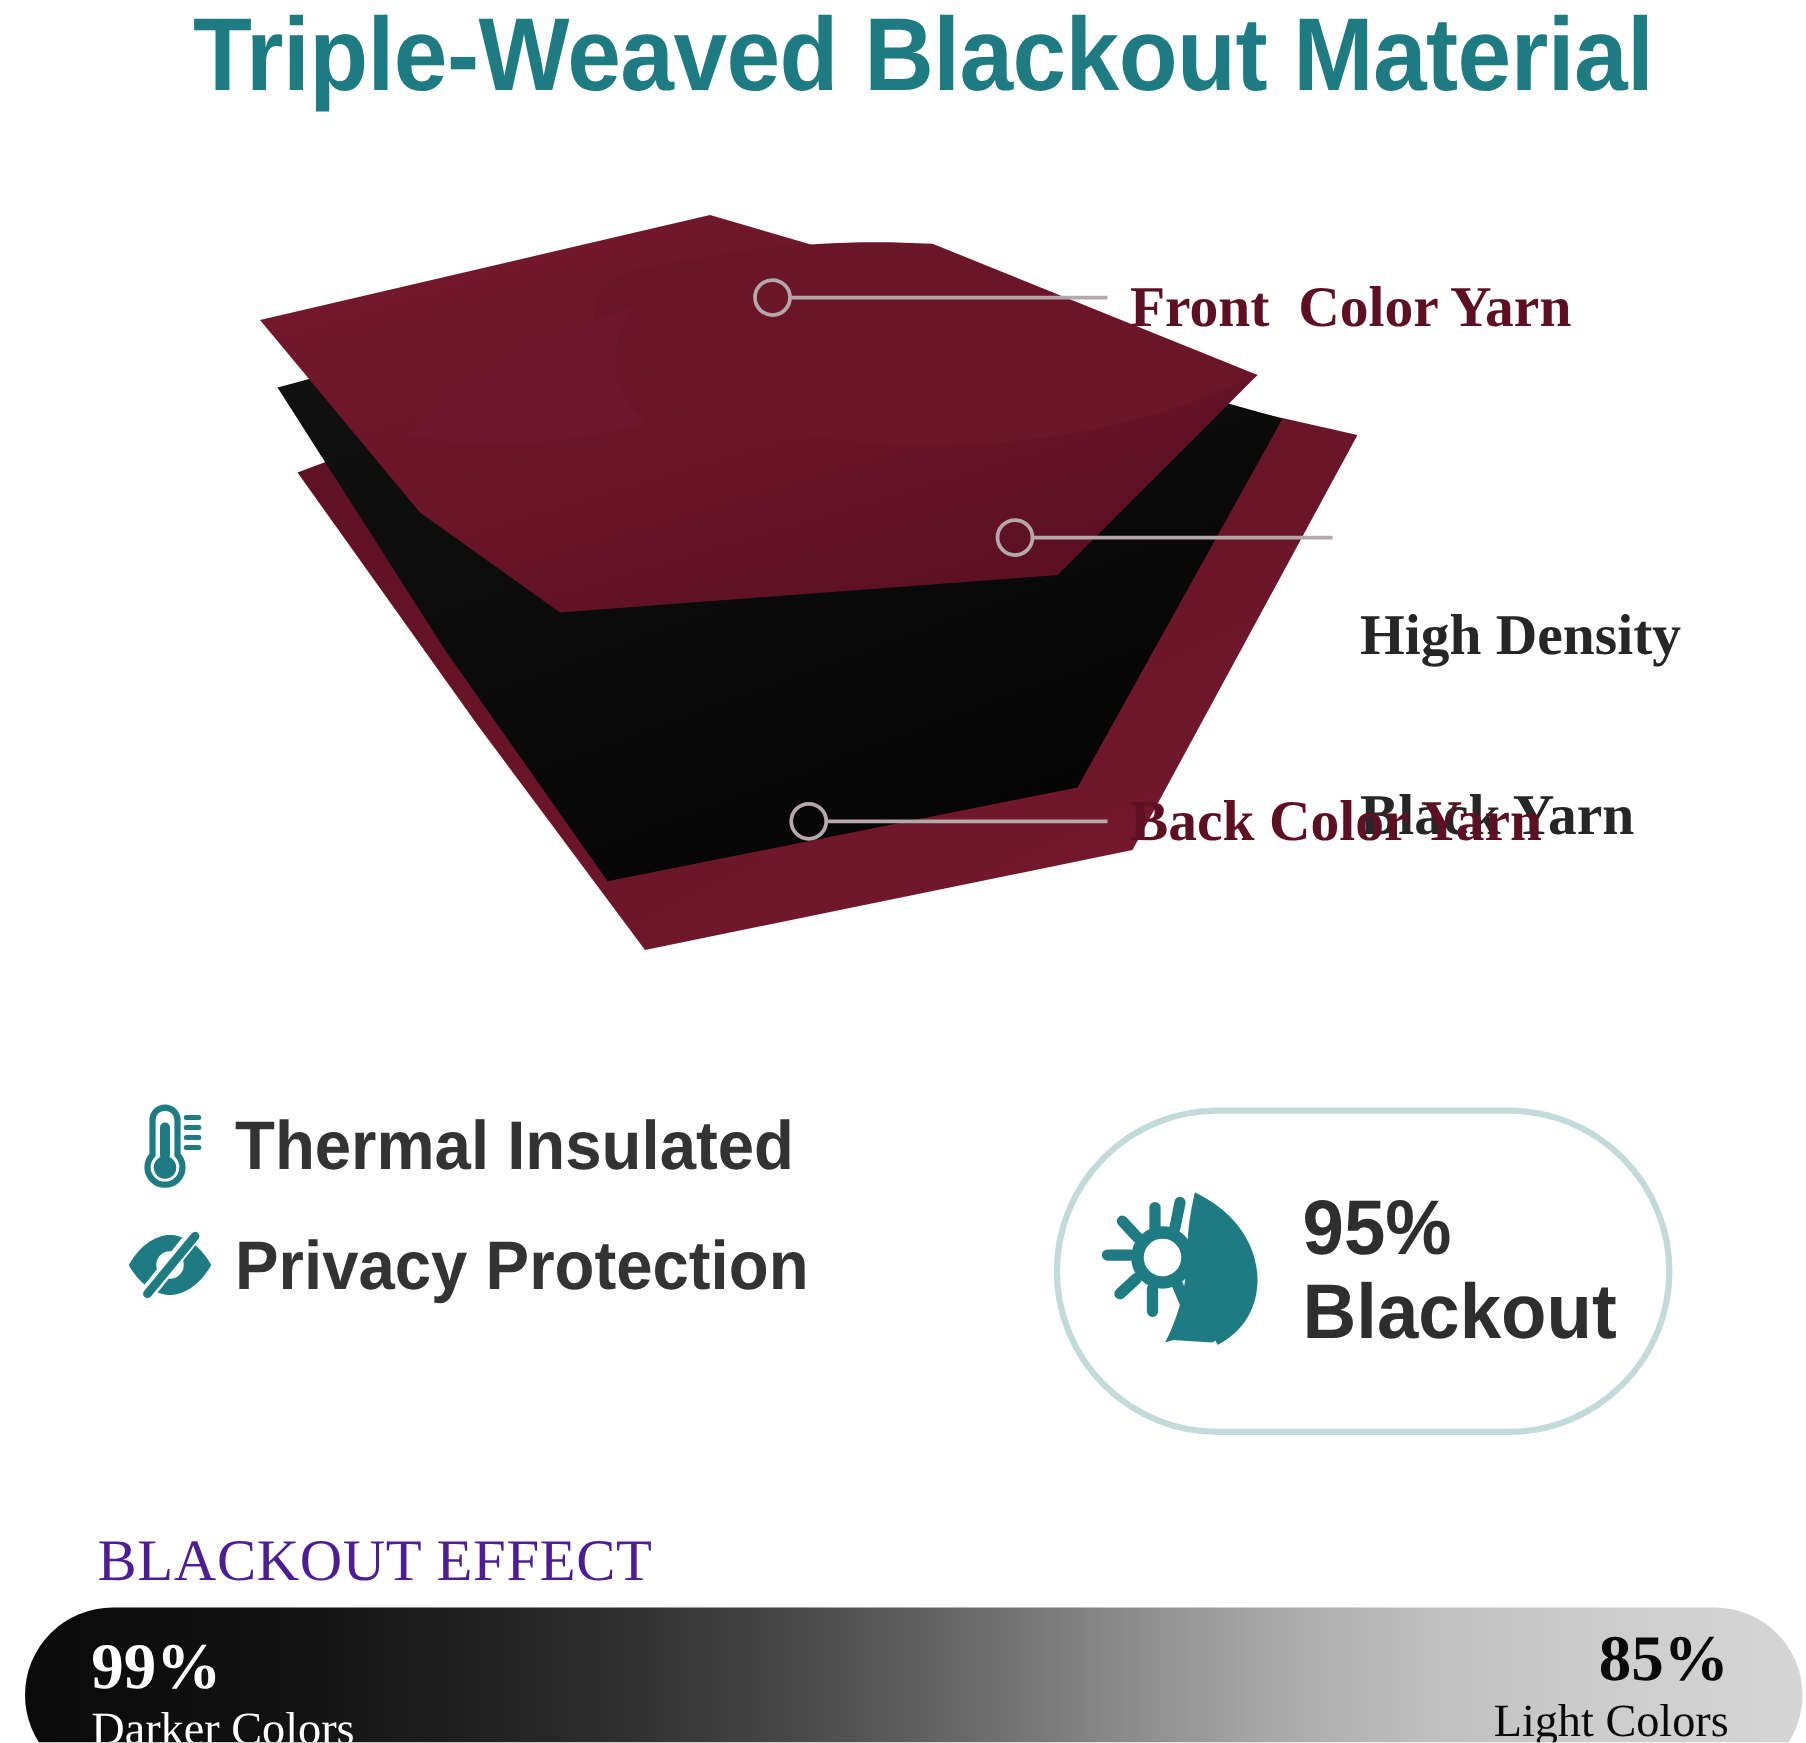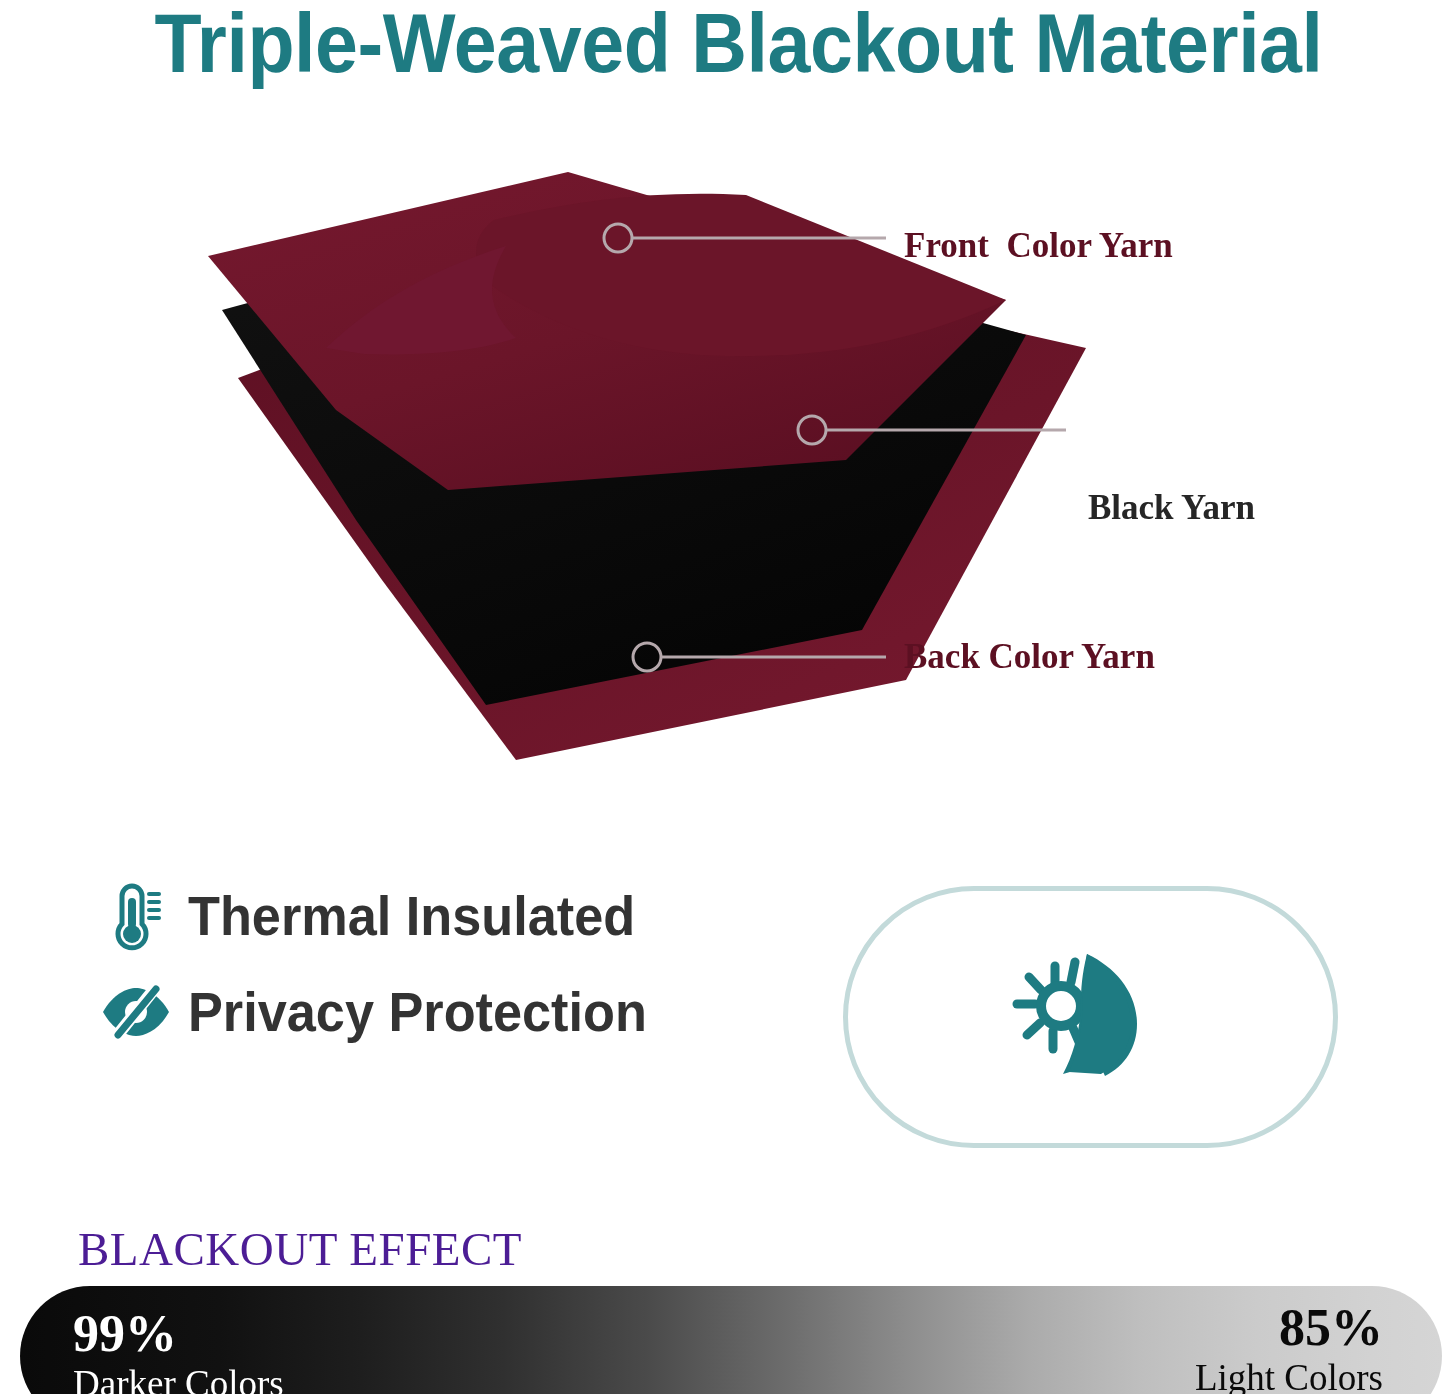--- a/index.html
+++ b/index.html
@@ -45,21 +45,21 @@
     width: 900px;
     height: 600px;
   }
   #fabric-illustration svg { display: block; }
 
   
   .callout-label {
     position: absolute;
     font-family: "Liberation Serif", serif;
     font-weight: bold;
-    font-size: 35px;
+    font-size: 46px;
     line-height: 48px;
     white-space: pre;
   }
   #label-front {
     left: 888px;
     top: 222px;
     color: #5C1022;
   }
   #label-middle {
     left: 1072px;
@@ -279,20 +279,21 @@
       <g fill="none" stroke="#B5A8AC" stroke-width="3">
         <circle cx="461" cy="497" r="14"></circle>
         <line x1="476" y1="497" x2="700" y2="497"></line>
       </g>
     </svg>
   </div>
 
   <div class="callout-label" id="label-front">Front  Color Yarn</div>
 
   <div class="callout-label" id="label-middle">
+    <div>High Density</div>
     <div>Black Yarn</div>
   </div>
 
   <div class="callout-label" id="label-back">Back Color Yarn</div>
 
   <div id="features">
 
     <div class="feature-row">
       <span class="feature-icon">
         <svg width="60" height="72" viewBox="0 0 60 72" xmlns="http://www.w3.org/2000/svg">
@@ -348,20 +349,24 @@
 
         <circle cx="52" cy="64" r="20" fill="none" stroke="#1E7B82" stroke-width="10"></circle>
 
         <path d="M78,12 C108,26 128,52 128,82 C128,105 116,124 96,134
                  C92,124 86,120 79,123 C70,126 62,130 54,132
                  C66,110 72,82 72,58 C72,40 75,24 78,12 Z" fill="#1E7B82"></path>
         <path d="M78,12 C104,28 122,54 122,82 C122,104 110,122 92,132
                  L60,130 C70,108 74,80 74,56 C74,38 76,24 78,12 Z" fill="#1E7B82"></path>
       </svg>
     </span>
+    <span id="blackout-text">
+      <span id="blackout-percent">95%</span>
+      <span id="blackout-word">Blackout</span>
+    </span>
   </div>
 
   <div id="effect-heading">BLACKOUT EFFECT</div>
 
   <div id="gradient-bar"></div>
 
   <div id="bar-left-block">
     <div class="bar-percent">99%</div>
     <div class="bar-caption">Darker Colors</div>
   </div>

